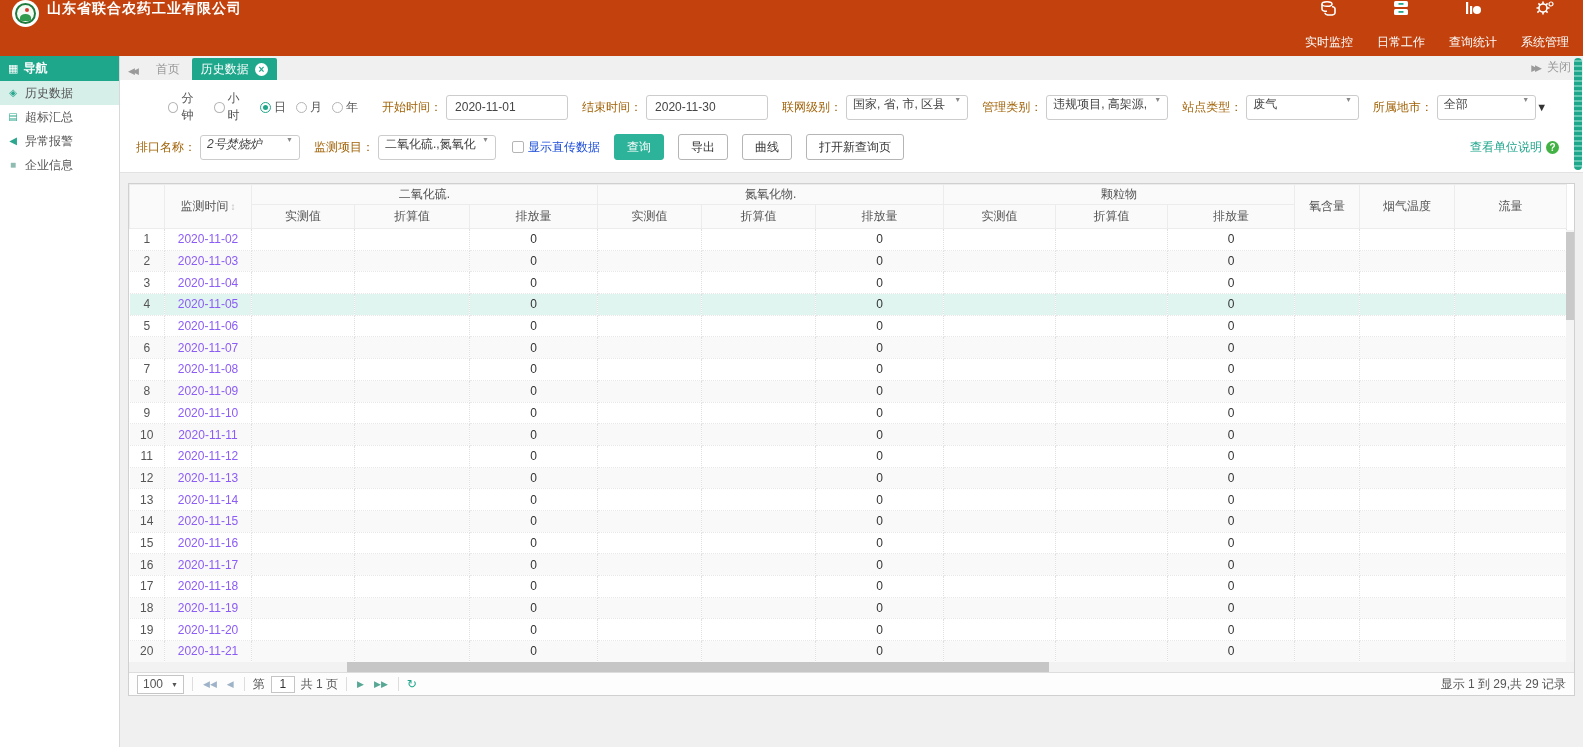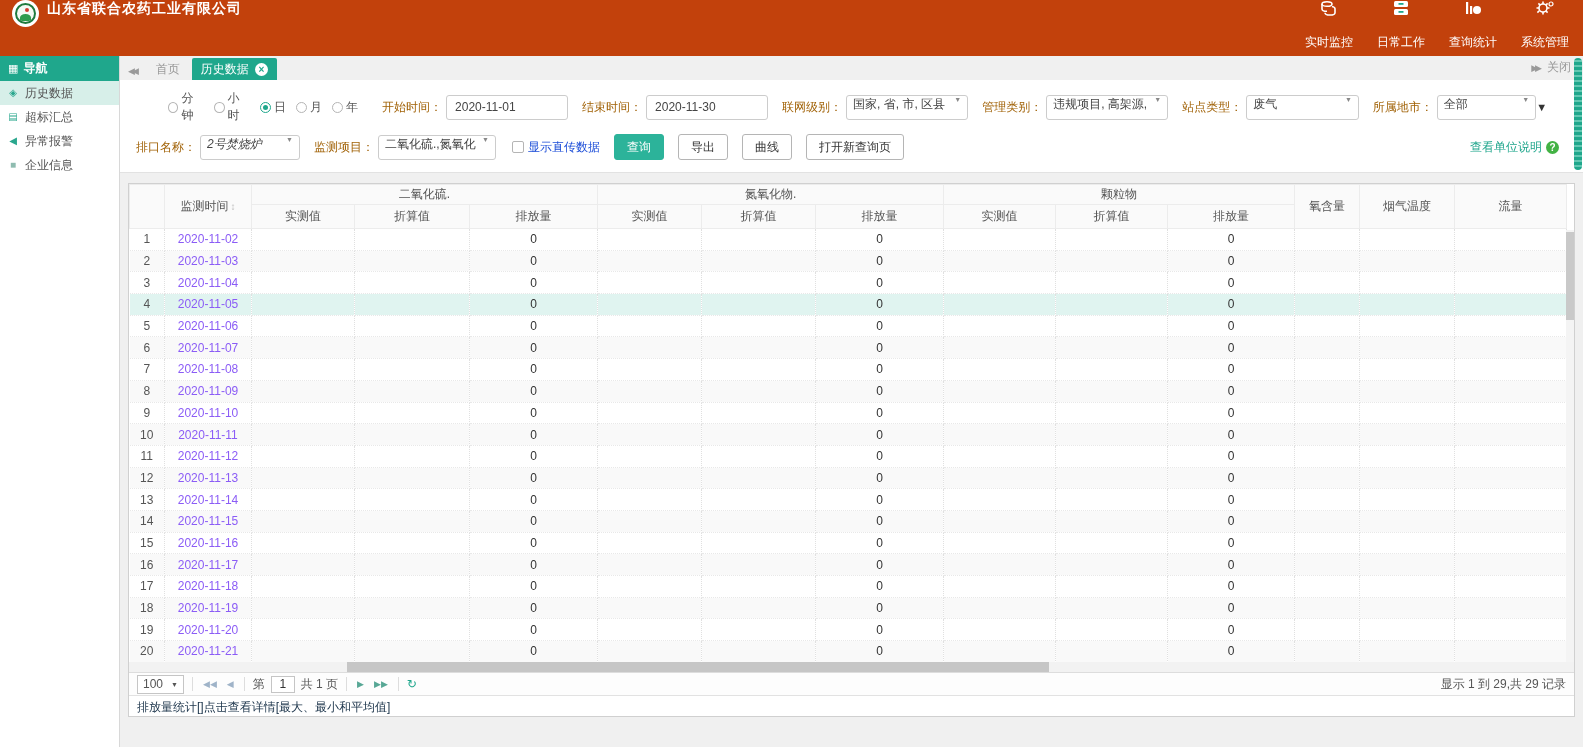--- a/index.html
+++ b/index.html
@@ -653,18 +653,17 @@
         <input class="pg-input" value="1" style="">
         <span>共 1 页</span>
         <span class="pg-sep"></span>
         <span class="pg-btn on">▶</span>
         <span class="pg-btn on">▶▶</span>
         <span class="pg-sep"></span>
         <span class="pg-refresh">↻</span>
         <span class="pg-records">显示 1 到 29,共 29 记录</span>
       </div>
 
-      <div class="statusbar">排放量统计[]点击查看详情[最大、最小和平均值]</div>
     </div>
   </section>
 </div>
 
 <div class="edge-scroll"></div>
 
 </body></html>

